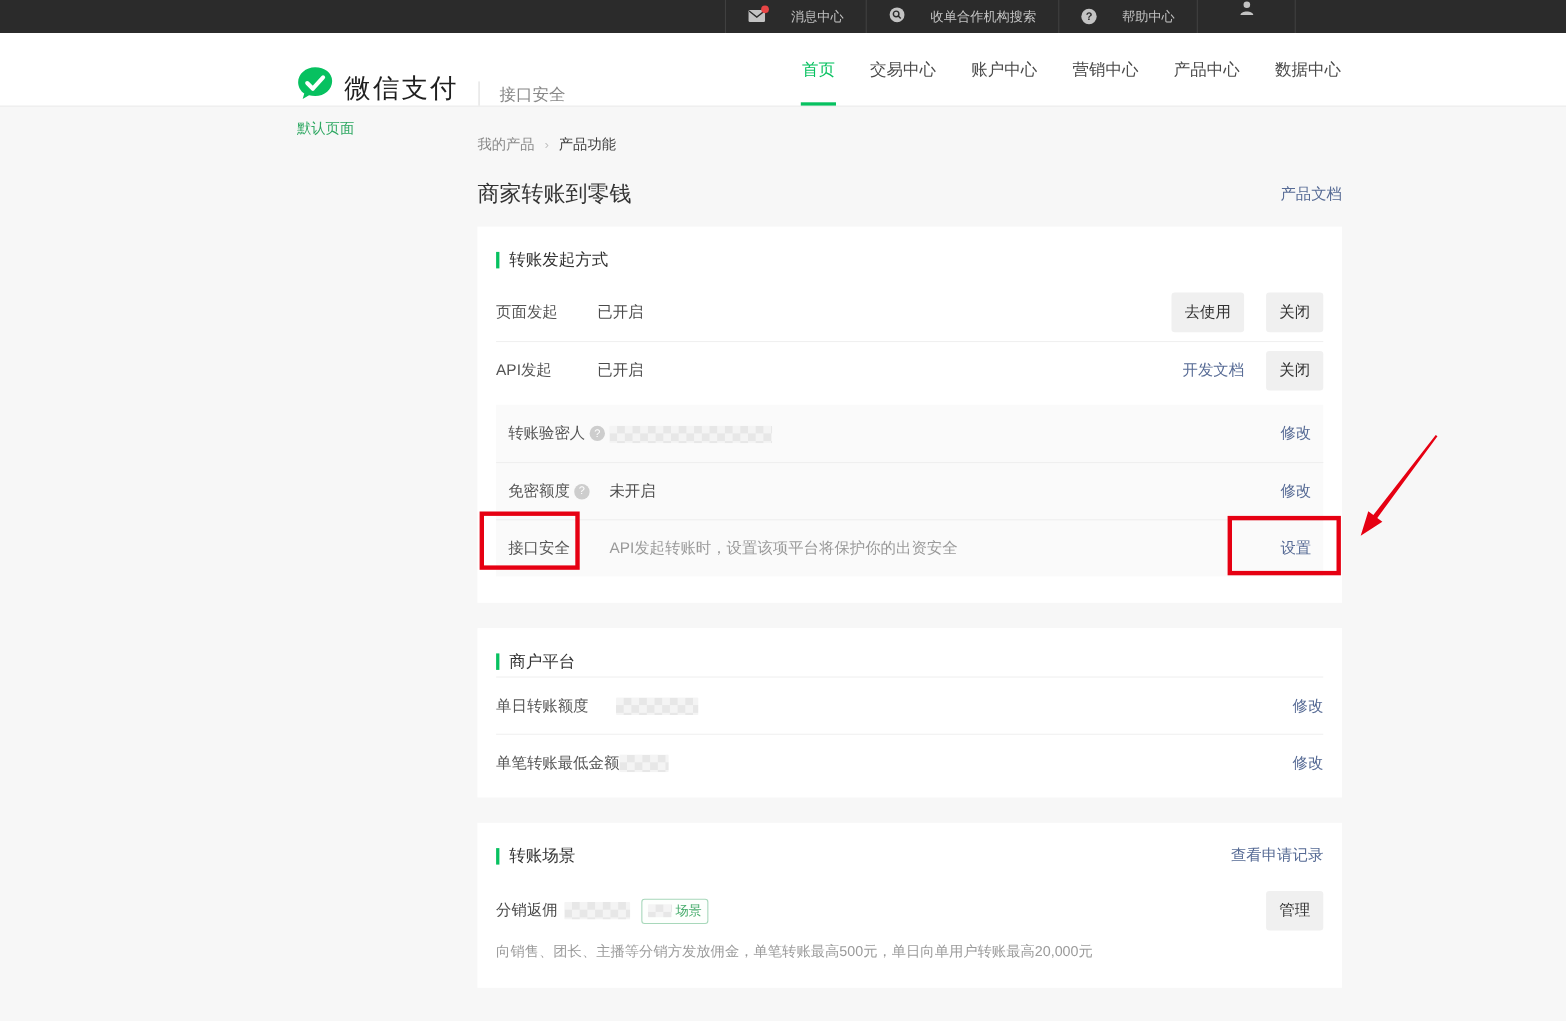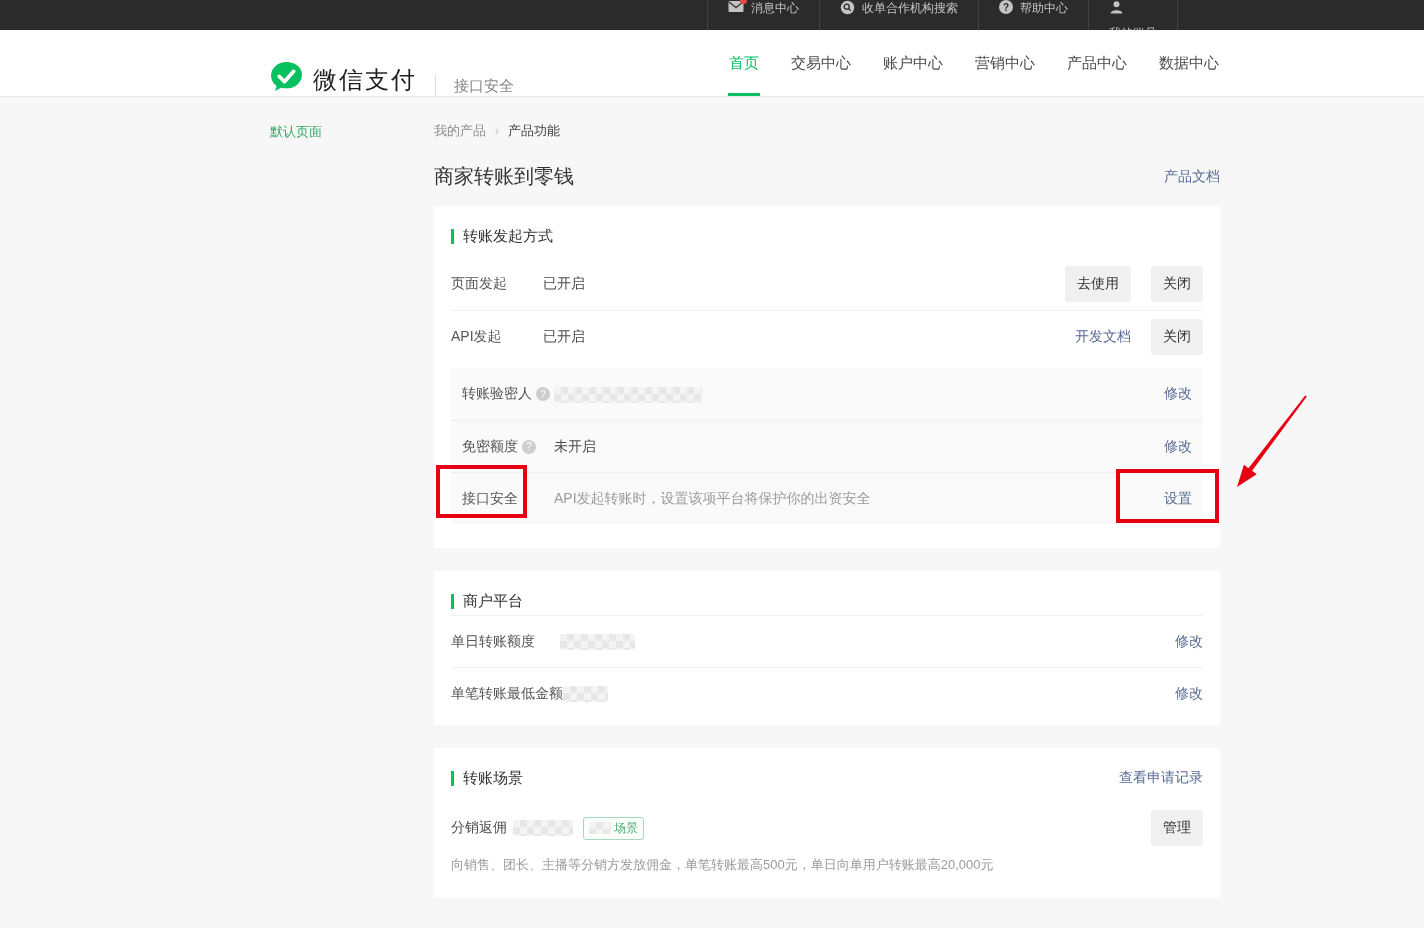--- a/index.html
+++ b/index.html
@@ -6,37 +6,37 @@
   html,body { width:1424px; height:928px; }
   body {
     font-family: "Liberation Sans", "DejaVu Sans", sans-serif;
     background:#f7f7f7;
     overflow:hidden;
     position:relative;
     color:#333;
   }
   
   .topbar { height:30px; background:#2b2b2b; display:flex; justify-content:flex-end; padding-right:246px; }
-  .topbar-item { display:flex; align-items:flex-start; gap:7px; padding:0 20px; color:#c3c3c3; font-size:12px; border-left:1px solid #404040; cursor:pointer; position:relative; }
+  .topbar-item { display:flex; align-items:center; gap:23px; padding:0 20px; color:#c3c3c3; font-size:12px; border-left:1px solid #404040; cursor:pointer; position:relative; }
   .topbar-item:last-child { border-right:1px solid #404040;flex-direction:column; }
   .mail-wrap { position:relative; width:16px; height:14px; }
   .red-dot { position:absolute; right:-3px; top:-3px; width:7px; height:7px; border-radius:50%; background:#e84545; }
   .ic-circle { width:14px; height:14px; border-radius:50%; background:#c3c3c3; color:#2b2b2b; font-size:10px; font-weight:bold; display:inline-flex; align-items:center; justify-content:center; }
   .caret-down { width:0; height:0; border-left:4px solid transparent; border-right:4px solid transparent; border-top:5px solid #c3c3c3; margin-left:2px; }
   
   .header { height:67px; background:#fff; border-bottom:1px solid #e8e8e8; position:relative; }
   .brand { position:absolute; left:270px; top:0; height:66px; display:flex; align-items:flex-end; }
   .brand-name { font-size:24px; color:#1f1f1f; letter-spacing:2px; margin-left:10px; }
   .brand-divider { width:1px; height:22px; background:#ddd; margin:0 18px; }
   .brand-sub { font-size:15px; color:#888; }
   .nav { position:absolute; right:204px; top:0; height:66px; display:flex; gap:30px; }
   .nav-item { display:flex; align-items:center; font-size:15px; color:#4a4a4a; cursor:pointer; border-bottom:3px solid transparent; border-top:3px solid transparent; padding:0 1px; }
   .nav-item.active { color:#07c160; border-bottom-color:#07c160; }
   
-  .sidebar-item { position:absolute; left:270px; top:123px; font-size:13px; color:#2ea862; cursor:pointer; }
+  .sidebar-item { position:absolute; left:270px; top:108px; font-size:13px; color:#2ea862; cursor:pointer; }
   .main { position:absolute; left:434px; top:97px; width:786px; }
   .breadcrumb { padding-top:25px; font-size:13px; display:flex; align-items:center; }
   .crumb-parent { color:#8a8a8a; cursor:pointer; }
   .crumb-sep { color:#c0c0c0; margin:0 9px; font-size:12px; }
   .crumb-current { color:#404040; }
   .title-row { margin-top:23px; display:flex; justify-content:space-between; align-items:center; }
   .page-title { font-size:20px; color:#333; font-weight:400; }
   .link { color:#576b95; font-size:14px; cursor:pointer; text-decoration:none; }
   
   .card { background:#fff; margin-top:16px; padding:16px 0 24px; }

